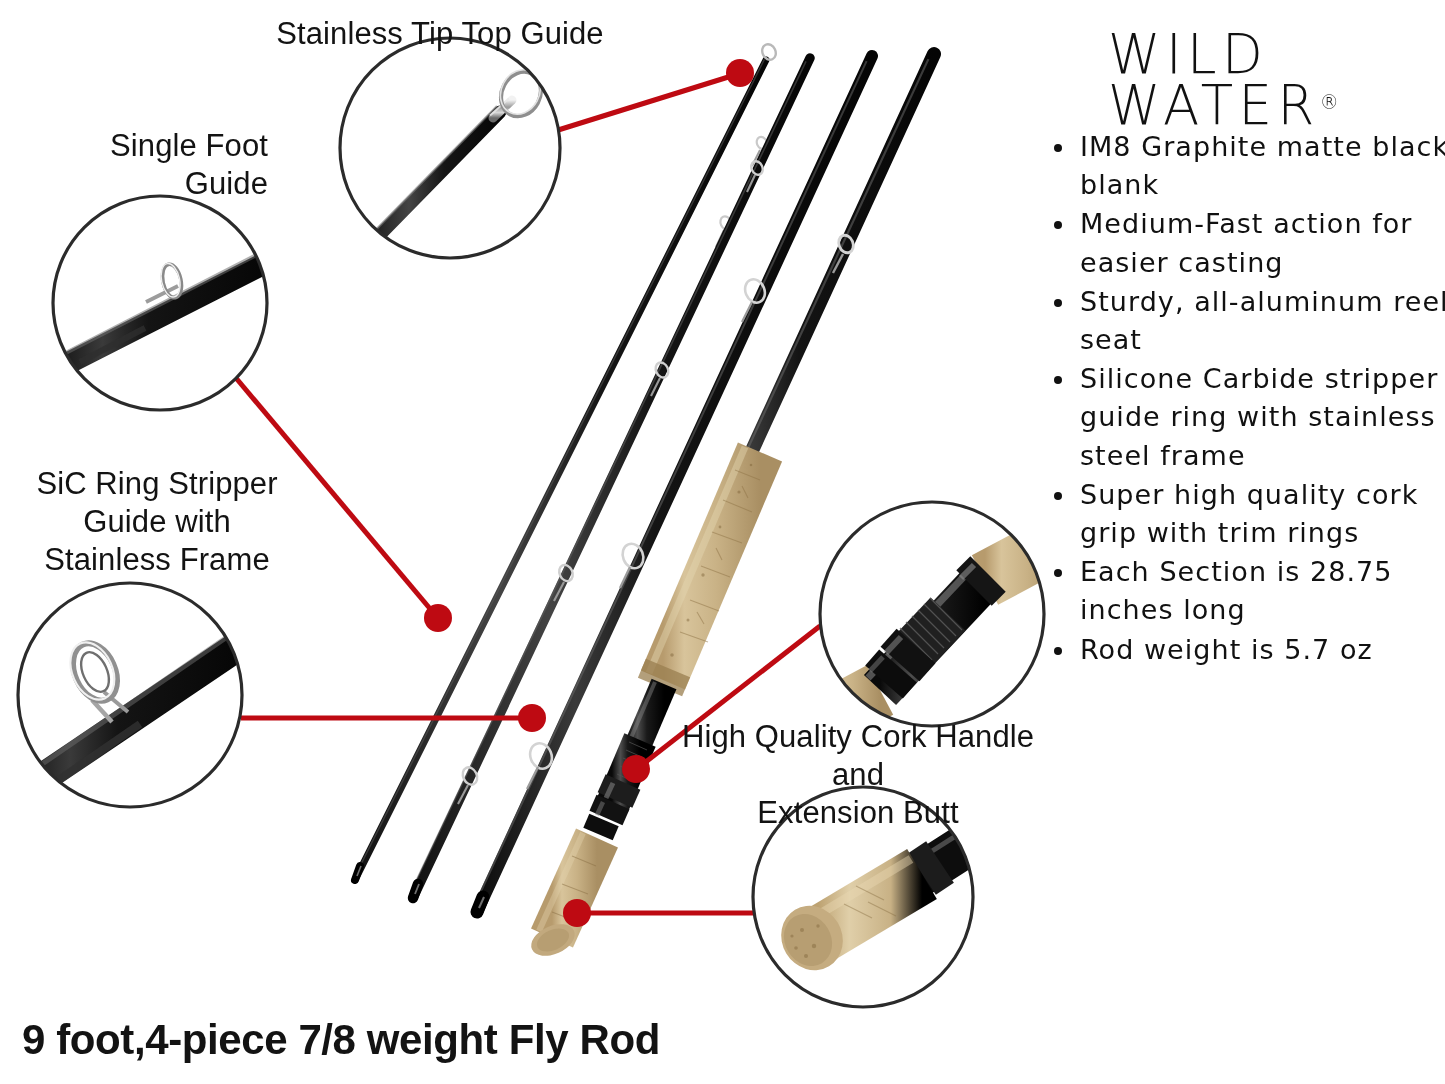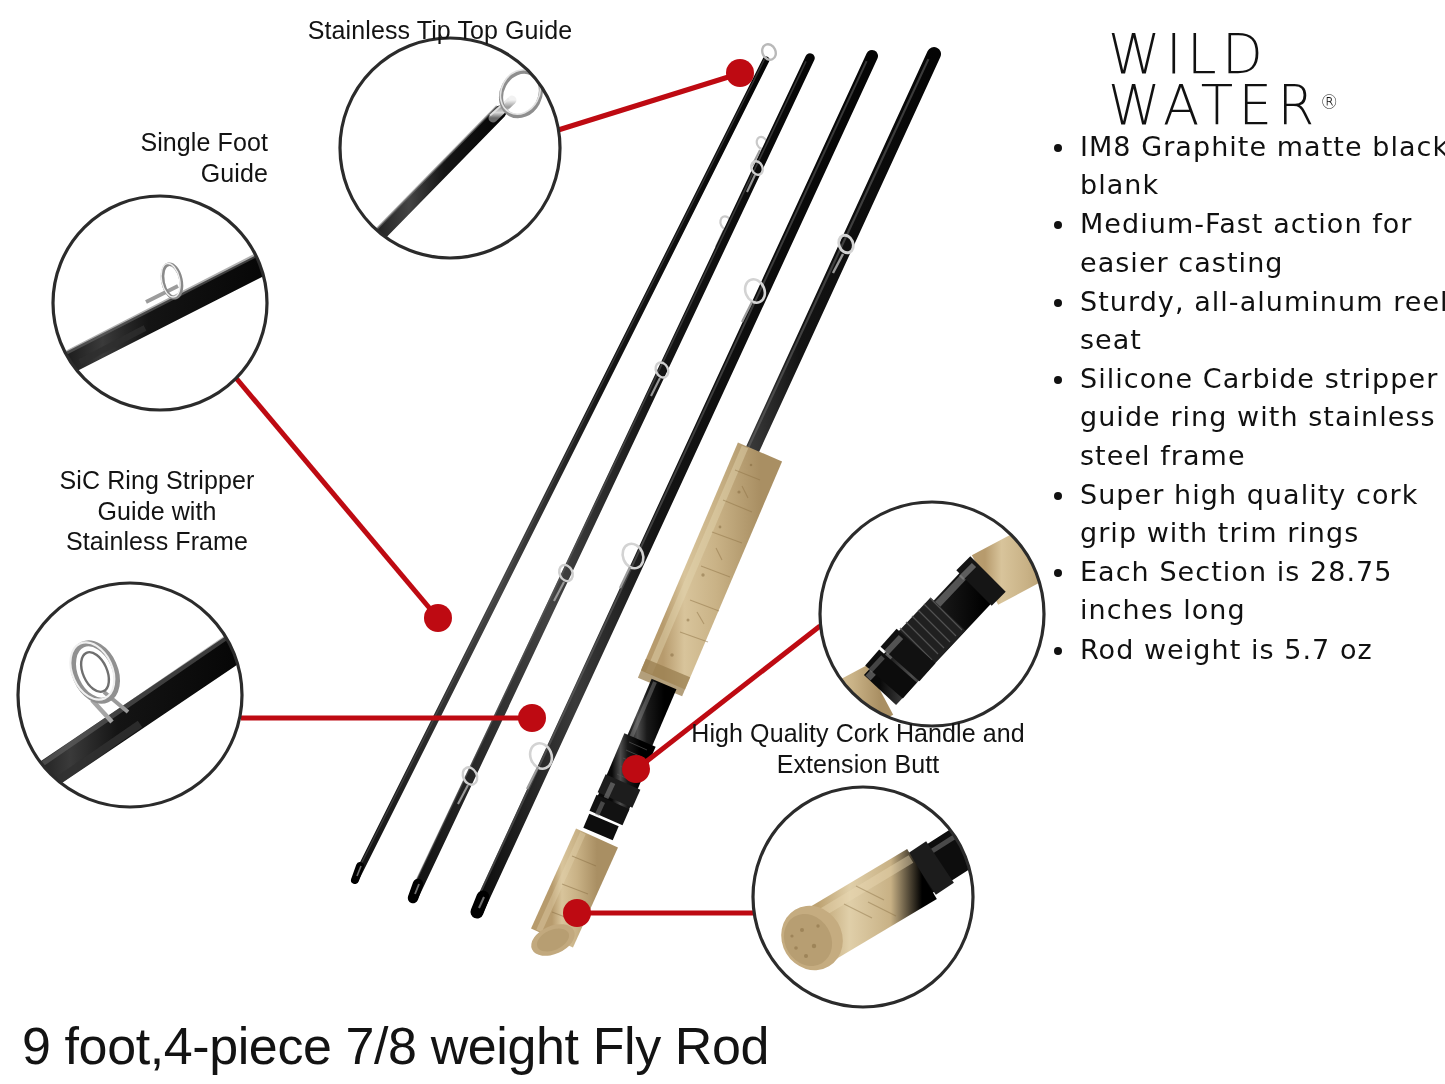--- a/index.html
+++ b/index.html
@@ -7,33 +7,33 @@
     width:1445px;height:1084px;position:relative;overflow:hidden;
     font-family:"Liberation Sans","DejaVu Sans",sans-serif;
     color:#111;
   }
   .stage{position:absolute;left:0;top:0;width:1445px;height:1084px;}
   svg.art{position:absolute;left:0;top:0;width:1445px;height:1084px;}
 
   
   .callout-label{
     position:absolute;text-align:center;line-height:1.22;
-    font-size:25px;font-weight:400;color:#131313;
+    font-size:31px;font-weight:400;color:#131313;
     letter-spacing:.1px;
   }
   #lbl-tiptop{left:240px;top:15px;width:400px;}
   #lbl-single{left:28px;top:127px;width:240px;text-align:right;}
   #lbl-sic{left:0px;top:465px;width:260px;}
   #lbl-reelseat{left:760px;top:437px;width:345px;}
   #lbl-cork{left:668px;top:718px;width:380px;}
 
   
   #product-title{
     position:absolute;left:22px;top:1016px;
-    font-size:52px;font-weight:400;letter-spacing:-.4px;
+    font-size:42px;font-weight:700;letter-spacing:-.4px;
     color:#131313;white-space:nowrap;
   }
 
   
   #brand{
     position:absolute;left:1108px;top:28px;width:330px;
     text-align:left;line-height:.96;
   }
   #brand .bl{
     display:block;font-size:53px;font-weight:300;

